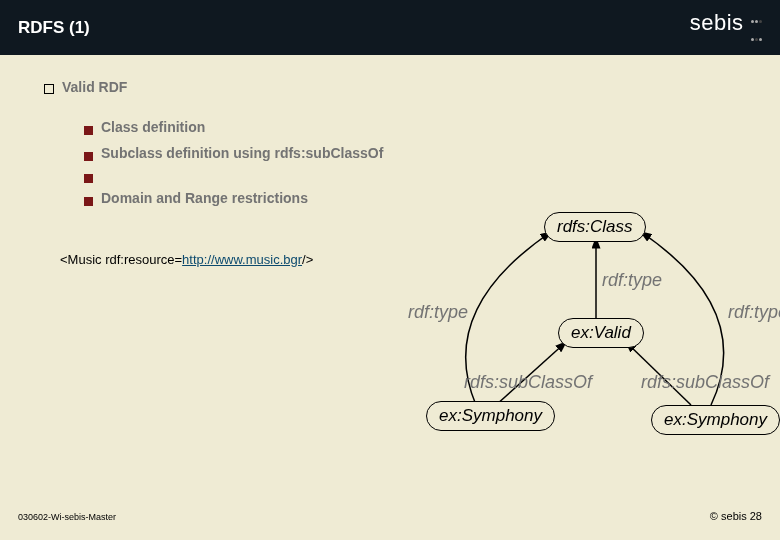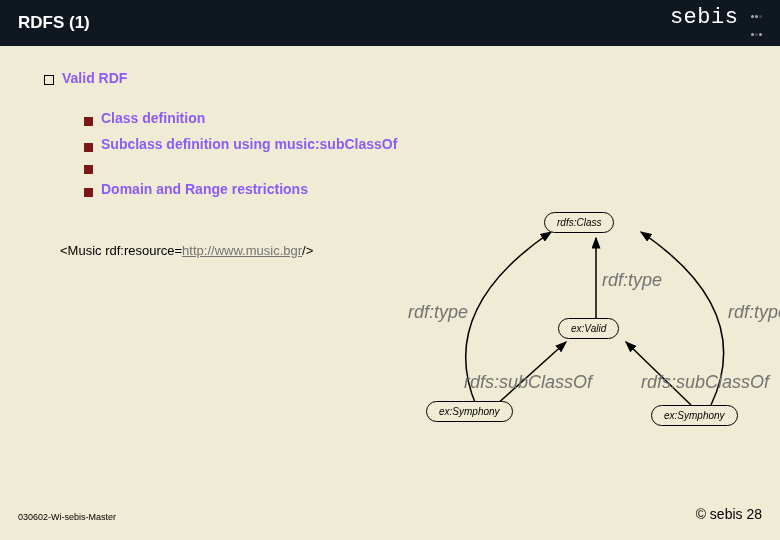--- a/index.html
+++ b/index.html
@@ -6,33 +6,33 @@
   body {
     width: 780px;
     height: 540px;
     font-family: Arial, Helvetica, sans-serif;
     background: #efebd4;
     position: relative;
     overflow: hidden;
   }
   .header {
     background: #0f1820;
-    height: 46px;
+    height: 55px;
     display: flex;
     align-items: center;
     justify-content: space-between;
     padding: 0 18px;
   }
   .slide-title {
     color: #fff;
     font-size: 17px;
     font-weight: bold;
   }
   .logo {
-    font-family: Liberation Mono, monospace;
+    font-family: Liberation Sans, sans-serif;
   }
   .logo-text {
     color: #fff;
     font-size: 22px;
     letter-spacing: 0.5px;
     font-weight: 300;
   }
   .logo-dots {
     display: inline-block;
     vertical-align: top;
@@ -49,21 +49,21 @@
   .content {
     padding: 24px 28px 0 28px;
     position: relative;
   }
   .bullet-row {
     display: flex;
     align-items: baseline;
     margin-bottom: 10px;
     font-size: 14px;
     font-weight: bold;
-    color: #8b5cf6;
+    color: #737373;
   }
   .bullet-row.level1 { padding-left: 16px; }
   .bullet-row.level2 { padding-left: 56px; margin-bottom: 10px; }
   .bullet-box {
     width: 10px; height: 10px;
     border: 1px solid #000;
     margin-right: 8px;
     flex-shrink: 0;
     position: relative;
     top: 2px;
@@ -76,35 +76,35 @@
     position: relative;
     top: 3px;
   }
   .gap { height: 14px; }
   .example-code {
     padding-left: 32px;
     font-size: 13px;
     color: #000;
     margin-top: 8px;
   }
-  .example-code a { color: #737373; text-decoration: underline; }
+  .example-code a { color: #0c4a6e; text-decoration: underline; }
   .diagram {
     position: absolute;
     right: 14px;
     top: 200px;
     width: 340px;
     height: 240px;
   }
   .node {
     position: absolute;
     border: 1.5px solid #000;
     border-radius: 50px;
     background: #efebd4;
     font-style: italic;
-    font-size: 10px;
+    font-size: 17px;
     padding: 4px 12px;
     text-align: center;
     white-space: nowrap;
   }
   .edge-label {
     position: absolute;
     color: #737373;
     font-style: italic;
     font-size: 18px;
     white-space: nowrap;
@@ -113,21 +113,21 @@
     position: absolute;
     bottom: 18px;
     left: 18px;
     font-size: 9px;
     color: #000;
   }
   .footer-right {
     position: absolute;
     bottom: 18px;
     right: 18px;
-    font-size: 14px;
+    font-size: 11px;
     color: #000;
   }
   .diagram svg {
     position: absolute;
     top: 0; left: 0;
     width: 100%; height: 100%;
     overflow: visible;
   }
 </style>
 </head>
@@ -153,21 +153,21 @@
 
   <div class="gap"></div>
 
 
   <div class="bullet-row level2">
     <span class="bullet-square"></span>
     <span>Class definition</span>
   </div>
   <div class="bullet-row level2">
     <span class="bullet-square"></span>
-    <span>Subclass definition using music:subClassOf</span>
+    <span>Subclass definition using rdfs:subClassOf</span>
   </div>
   <div class="bullet-row level2">
     <span class="bullet-square"></span>
   </div>
   <div class="bullet-row level2">
     <span class="bullet-square"></span>
     <span>Domain and Range restrictions</span>
   </div>
 
   <div class="gap"></div>

